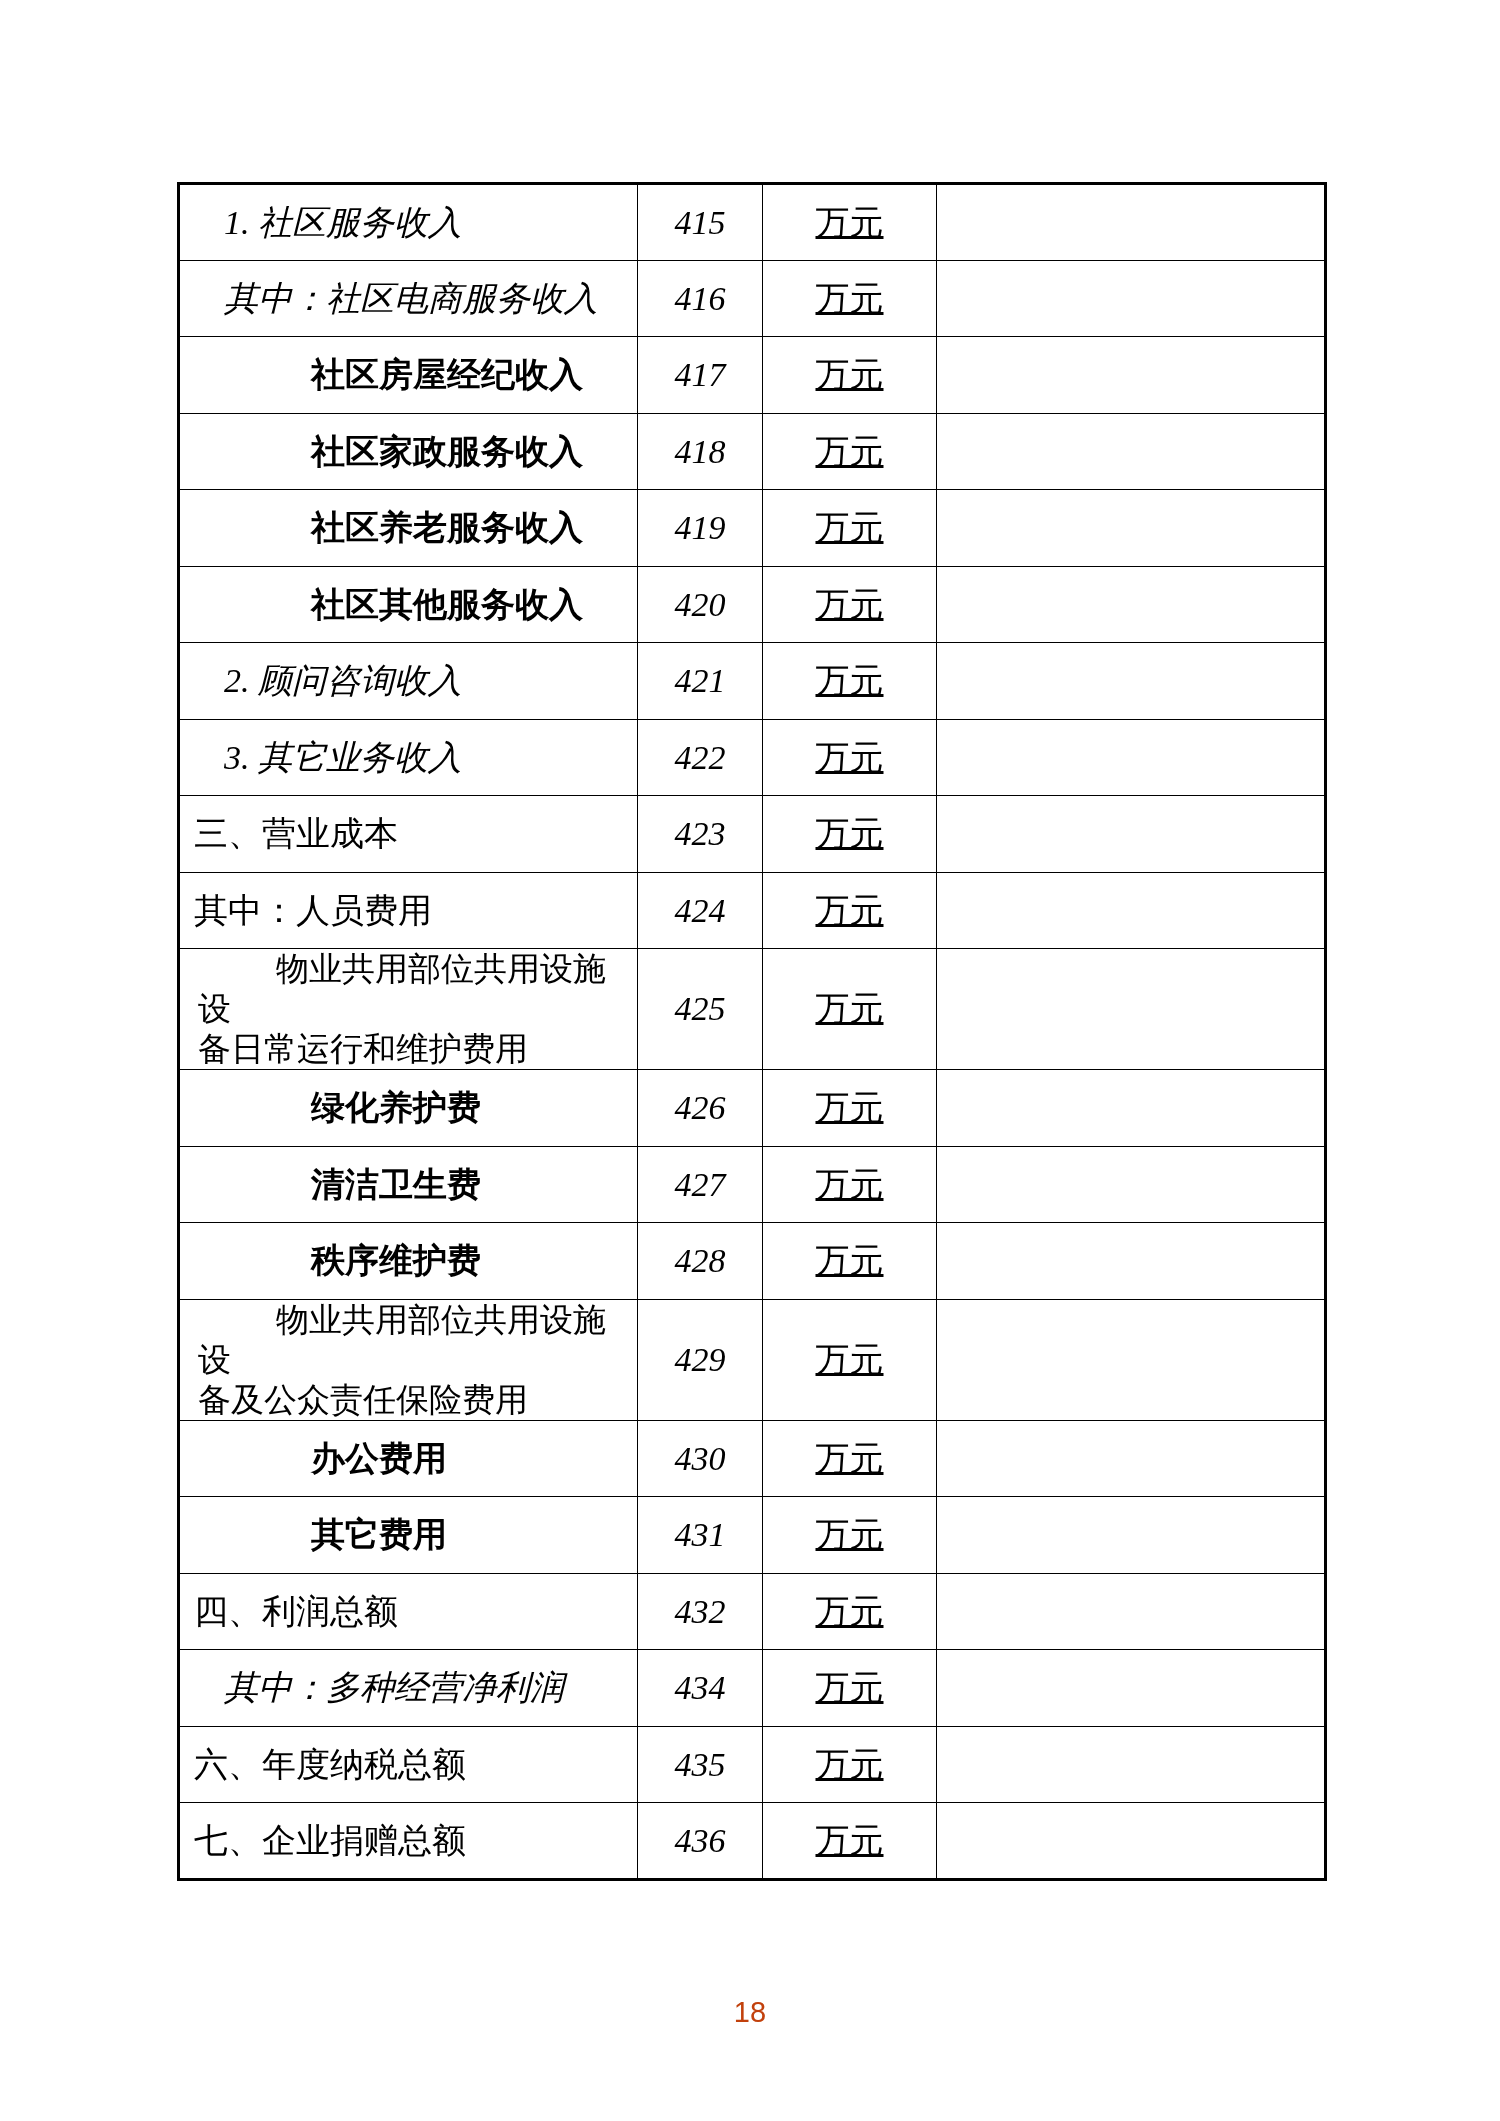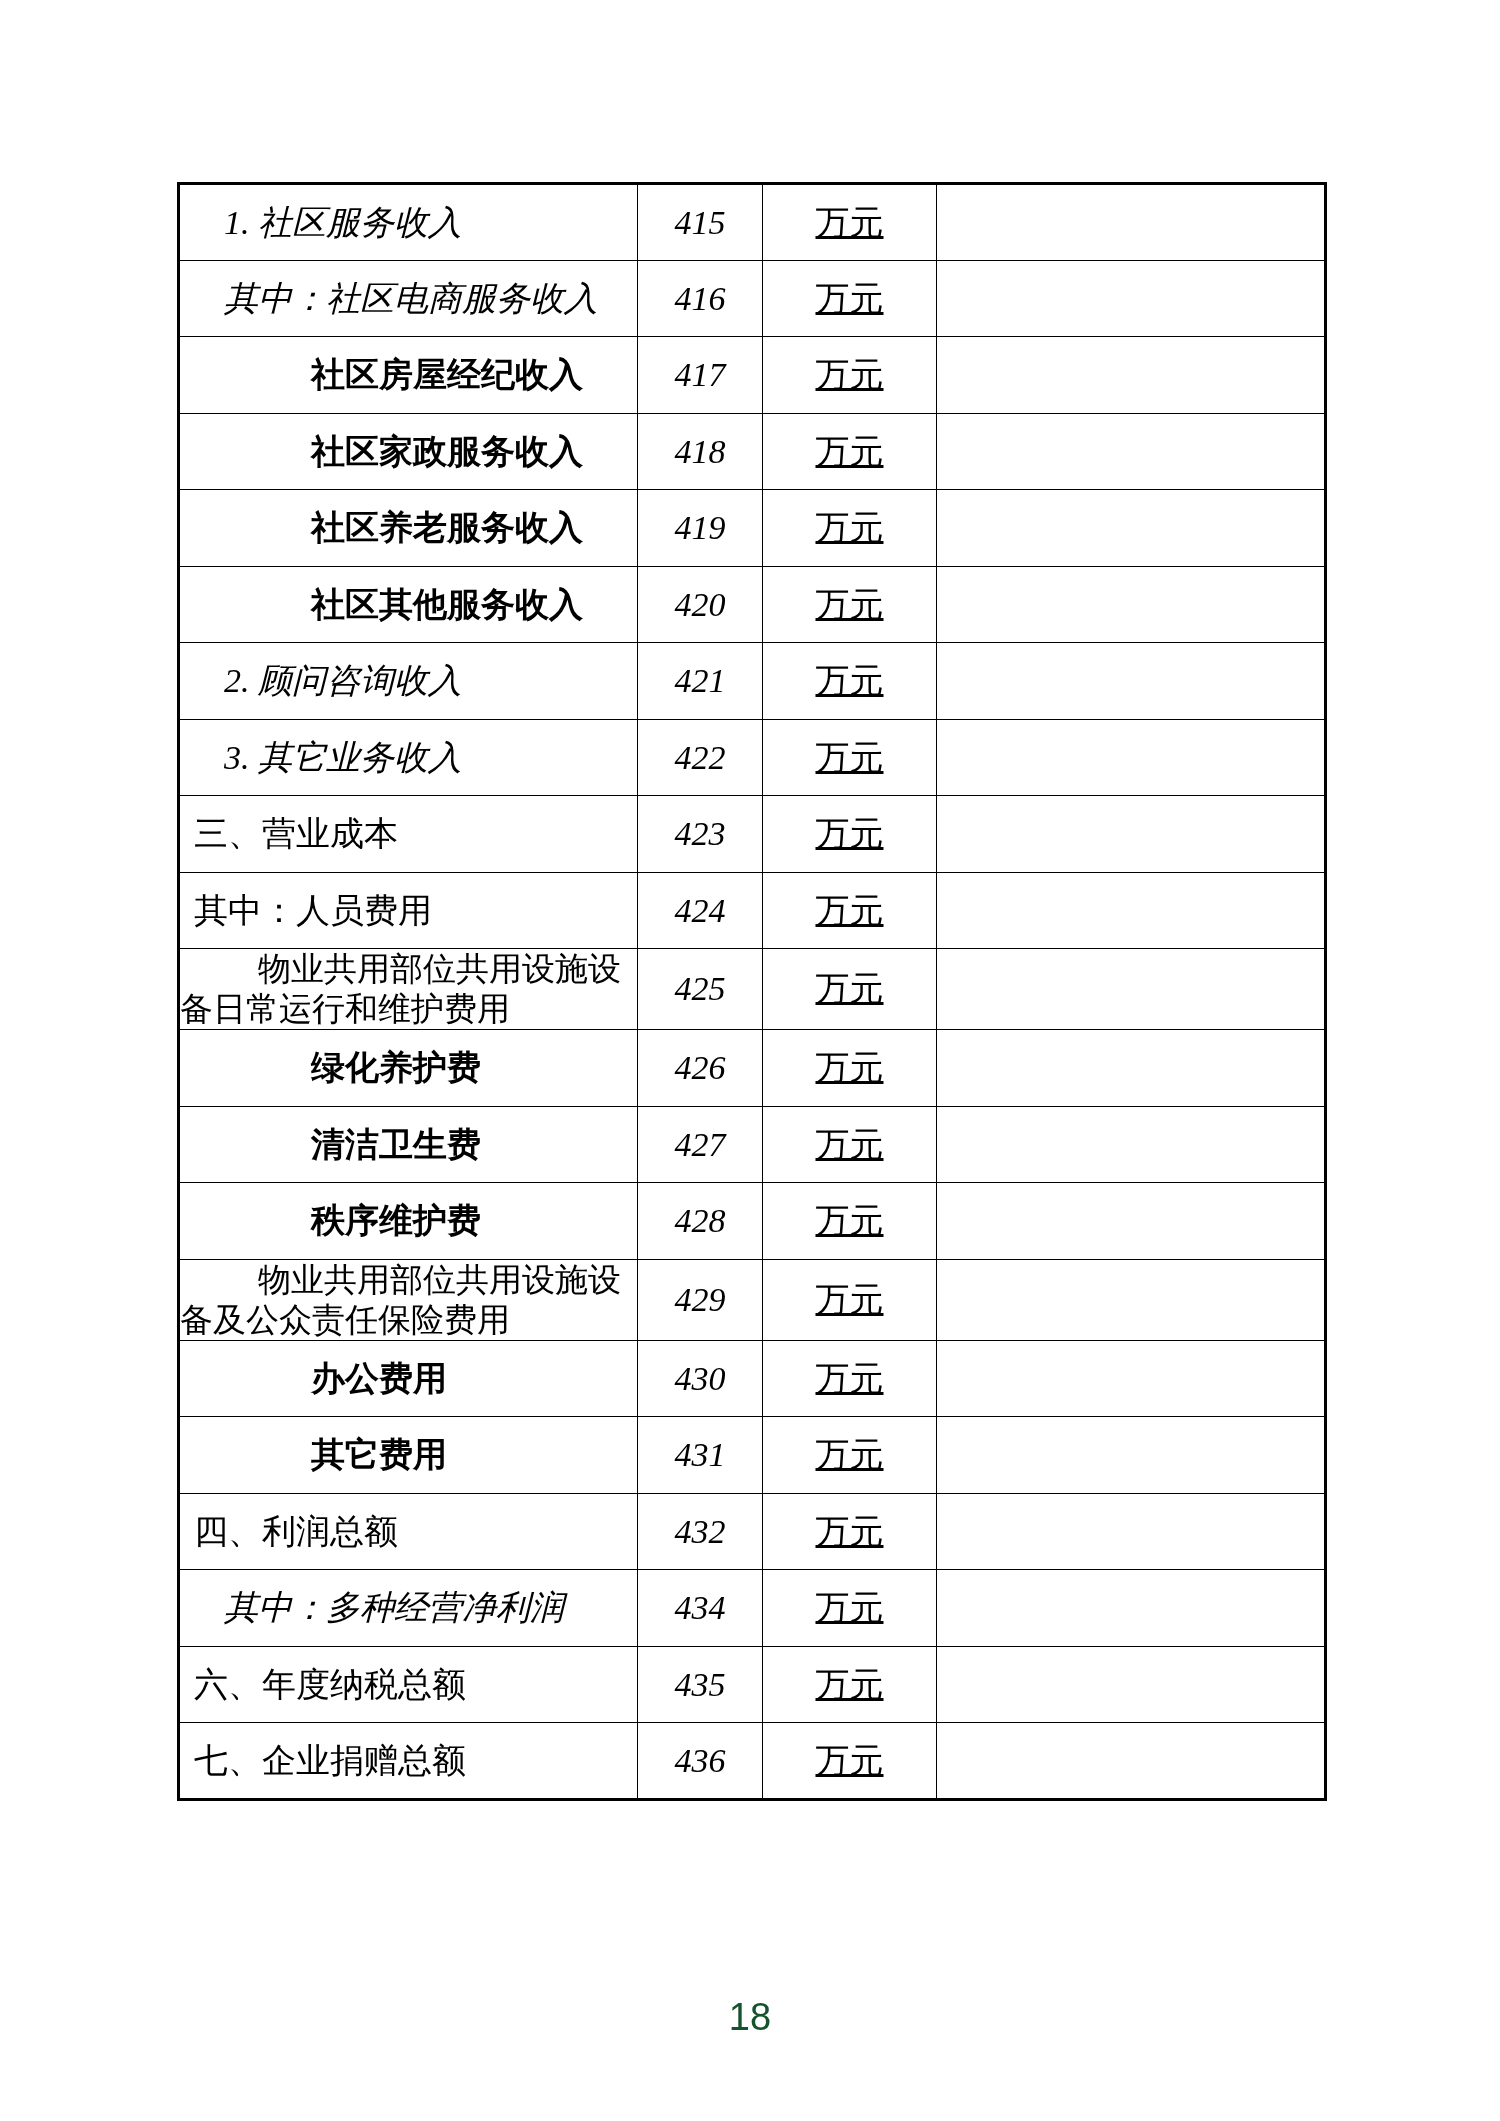--- a/index.html
+++ b/index.html
@@ -38,36 +38,37 @@
   }
   td.c-label { text-align: left; }
   td.c-code  { text-align: center; font-style: italic; }
   td.c-unit  { text-align: center; text-decoration: underline; }
   td.c-value { }
 
   tr.lv-item    td.c-label { padding-left: 44px; font-style: italic; }
   tr.lv-sub     td.c-label { padding-left: 131px; font-weight: bold; }
   tr.lv-section td.c-label { padding-left: 14px; }
   tr.lv-wrap    td.c-label {
+    padding-left: 18px;
     padding-right: 4px;
     text-indent: 78px;        
     white-space: pre-line;    
     line-height: 40px;
     font-size: 33px;
   }
 
   .page-number {
     position: absolute;
     top: 1996px;
     left: 0;
     width: 1500px;
     text-align: center;
-    font-size: 38px;
+    font-size: 29px;
     font-family: "Liberation Sans", "DejaVu Sans", sans-serif;
-    color: #14532d;
+    color: #c2410c;
   }
 </style>
 </head>
 <body>
 
 <div class="page">
 
   <table class="form-table">
     <colgroup>
       <col style="width:459px">

